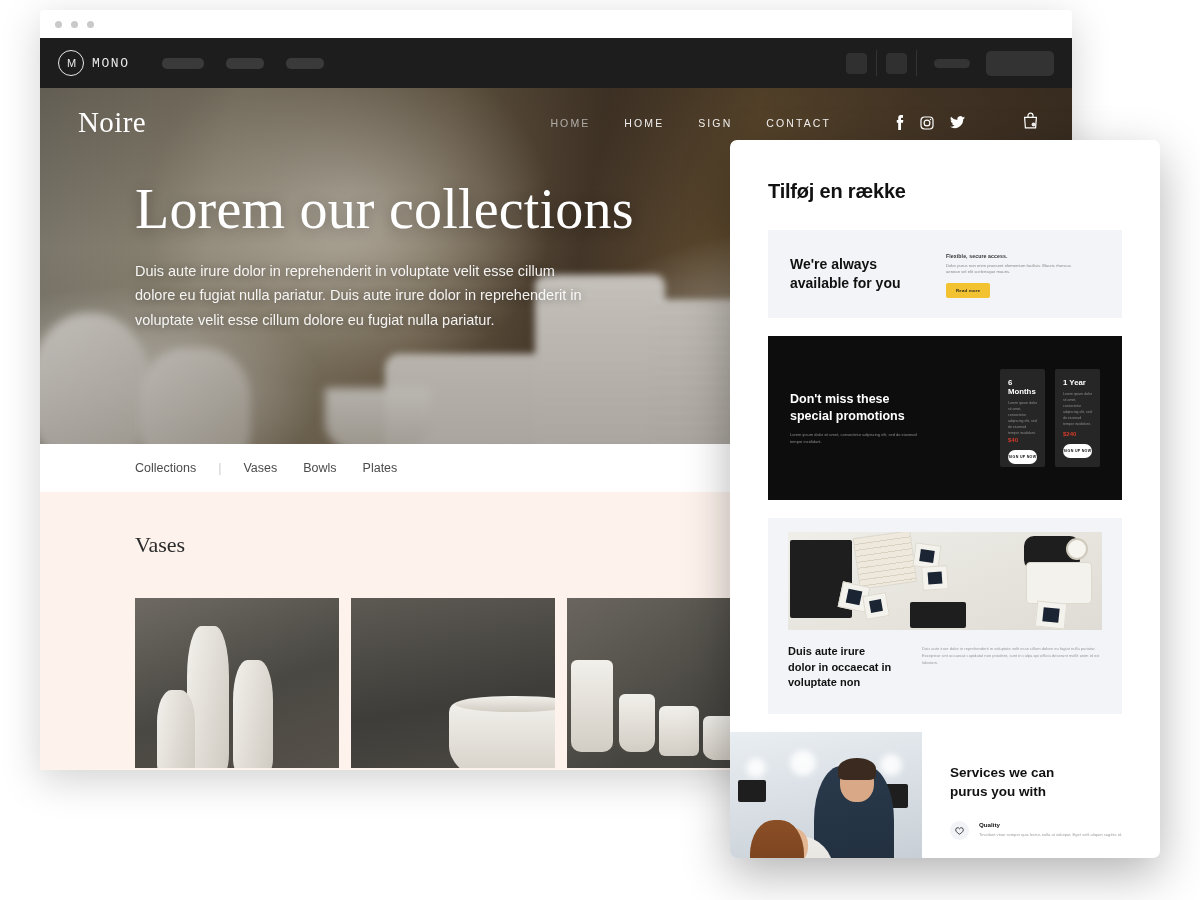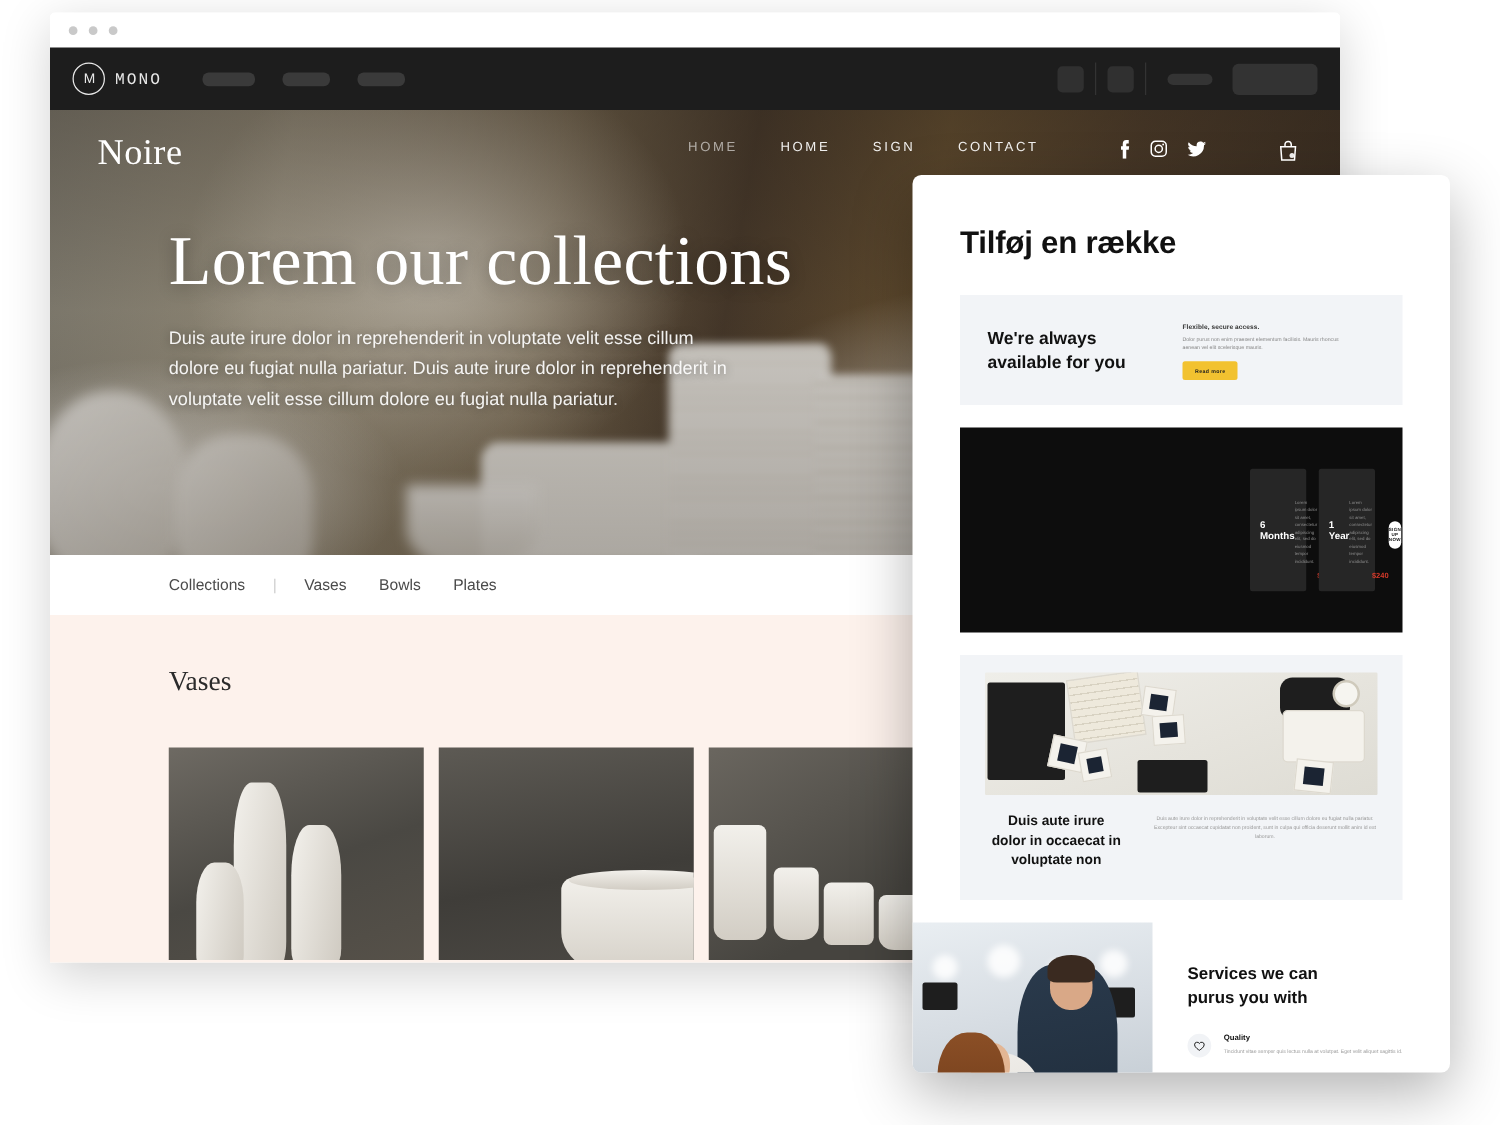--- a/index.html
+++ b/index.html
@@ -72,21 +72,21 @@
 
   .site-nav {
     position: relative; z-index: 6;
     display: flex; align-items: center;
     padding: 18px 34px 0 38px;
   }
   .site-logo {
     color: #fff; font-family: "Liberation Serif", serif;
     font-size: 29px; letter-spacing: .4px;
   }
-  .site-links { margin-left: auto; display: flex; align-items: flex-start; gap: 34px; }
+  .site-links { margin-left: auto; display: flex; align-items: center; gap: 34px; }
   .site-links a {
     color: rgba(255,255,255,.92); font-size: 10.5px;
     letter-spacing: 2.1px; text-decoration: none;
   }
   .site-links a.dim { color: rgba(255,255,255,.58); }
   .socials { display: flex; align-items: center; gap: 16px; margin-left: 30px; }
   .socials svg { display:block; }
   .cart { margin-left: 24px; }
 
   .hero-copy { position: relative; z-index: 6; padding: 42px 0 0 95px; }
@@ -129,21 +129,21 @@
 
   
   .panel {
     position: absolute; left: 730px; top: 140px;
     width: 430px; height: 718px;
     background: #ffffff; border-radius: 7px;
     box-shadow: 0 16px 48px rgba(0,0,0,0.30);
     overflow: hidden; padding: 40px 38px 0 38px;
   }
   .panel-title {
-    font-size: 25px; font-weight: 700; color: #111; letter-spacing: -.2px;
+    font-size: 20px; font-weight: 700; color: #111; letter-spacing: -.2px;
   }
   .rows { margin-top: 27px; display: flex; flex-direction: column; gap: 18px; }
 
   
   .row-light {
     background:#f2f4f7; height: 88px;
     display:flex; align-items:center; padding: 0 22px; gap: 18px;
   }
   .rl-head {
     font-size: 14px; font-weight: 700; color:#111; line-height: 1.35; width: 138px;
@@ -161,33 +161,33 @@
   .row-dark {
     background:#0d0d0d; height: 164px;
     display:flex; align-items:center; padding: 0 22px; gap: 14px;
   }
   .rd-left { width: 128px; }
   .rd-head { font-size: 12.5px; font-weight:700; color:#fff; line-height:1.38; }
   .rd-lorem { font-size: 4px; color:#8b8b8b; line-height:1.6; margin-top:7px; }
   .price-cards { display:flex; gap: 10px; margin-left:auto; }
   .pc {
     width: 45px; height: 98px; background:#262626; border-radius:2px;
-    padding: 9px 8px; display:flex; flex-direction:row;align-items:center;
+    padding: 9px 8px; display:flex; flex-direction:column;
   }
   .pc-title { font-size: 7.8px; font-weight:700; color:#fff; }
   .pc-lorem { font-size: 3.5px; color:#8d8d8d; line-height:1.7; margin-top:5px; }
   .pc-price { font-size: 6px; font-weight:700; color:#d63a2a; margin-top:auto; }
   .pc-btn {
     margin-top: 7px; background:#fff; border-radius:20px;
     text-align:center; padding: 5px 0;
     font-size: 3.6px; font-weight:700; color:#111; letter-spacing:.3px;
   }
 
   
-  .row-img { background:#f2f4f7; height: 196px; padding: 14px 20px 0 20px; text-align: center; }
+  .row-img { background:#f2f4f7; height: 196px; padding: 14px 20px 0 20px; }
   .photo-slides {
     height: 98px; width: 100%; border-radius:1px; overflow:hidden; position:relative;
     background: linear-gradient(160deg,#efeee9 0%, #e6e4dd 55%, #dedcd4 100%);
   }
   .slide { position:absolute; background:#f4f2ec; border:1px solid #ddd9cf; }
   .slide i { position:absolute; inset:22%; background:#1b2433; display:block; }
   .blk { position:absolute; background:#1e1e1e; border-radius:2px; }
   .ri-bottom { display:flex; gap: 20px; margin-top: 14px; }
   .ri-head { font-size: 11px; font-weight:700; color:#111; line-height:1.42; width: 114px; }
   .ri-lorem { font-size: 4.1px; color:#9a9a9a; line-height:1.7; flex:1; padding-top:2px; }
@@ -340,20 +340,27 @@
           <span>available for you</span>
         </div>
         <div class="rl-body">
           <div class="rl-kicker">Flexible, secure access.</div>
           <div class="rl-lorem">Dolor purus non enim praesent elementum facilisis. Mauris rhoncus aenean vel elit scelerisque mauris.</div>
           <div class="btn-yellow">Read more</div>
         </div>
       </div>
 
       <div class="row-dark">
+        <div class="rd-left">
+          <div class="rd-head">
+            <span>Don't miss these</span><br>
+            <span>special promotions</span>
+          </div>
+          <div class="rd-lorem">Lorem ipsum dolor sit amet, consectetur adipiscing elit, sed do eiusmod tempor incididunt.</div>
+        </div>
         <div class="price-cards">
           <div class="pc">
             <div class="pc-title">6 Months</div>
             <div class="pc-lorem">Lorem ipsum dolor sit amet, consectetur adipiscing elit, sed do eiusmod tempor incididunt.</div>
             <div class="pc-price">$40</div>
             <div class="pc-btn">SIGN UP NOW</div>
           </div>
           <div class="pc">
             <div class="pc-title">1 Year</div>
             <div class="pc-lorem">Lorem ipsum dolor sit amet, consectetur adipiscing elit, sed do eiusmod tempor incididunt.</div>

